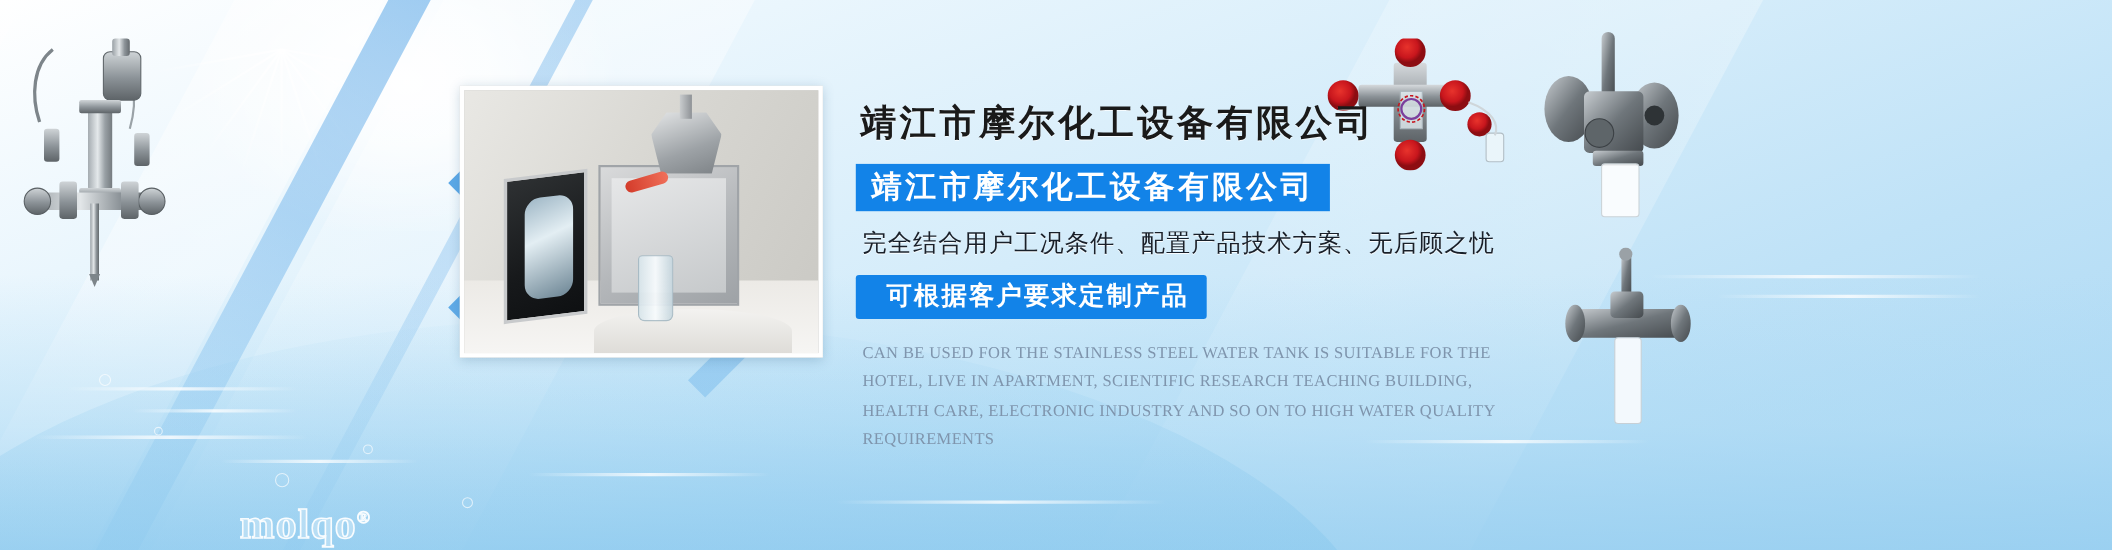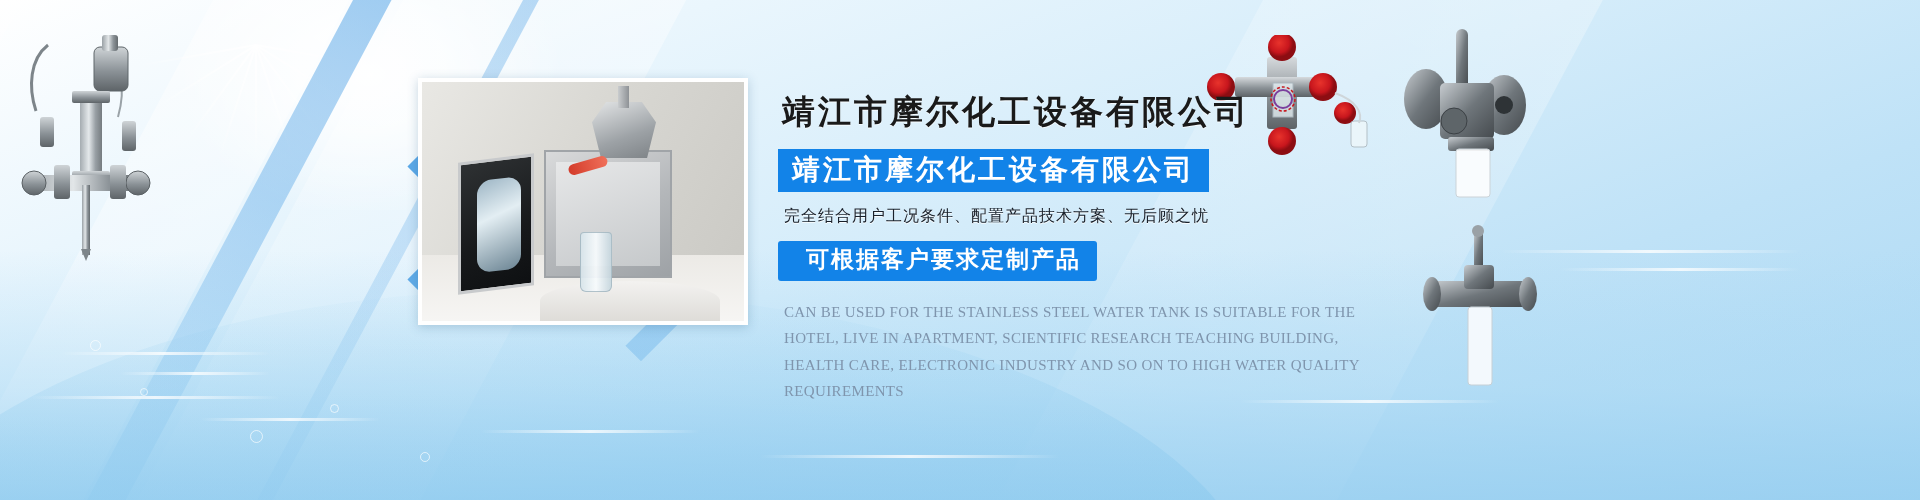--- a/index.html
+++ b/index.html
@@ -134,21 +134,21 @@
     font-weight:700;
     font-size:28px;
     letter-spacing:3px;
     padding:5px 14px 7px 14px;
     white-space:nowrap;
     line-height:1.12;
   }
   .hl-band.small { font-size:23px; padding:6px 16px 8px 28px; letter-spacing:2px; border-radius:3px; }
   .subline {
     margin:14px 0 0 6px;
-    font-size:16px;
+    font-size:22px;
     letter-spacing:1px;
     color:#19202a;
     white-space:nowrap;
     text-shadow:0 1px 0 rgba(255,255,255,.85);
   }
   .row-band { margin-top:14px; }
   .eng-text {
     margin:18px 0 0 6px;
     width:600px;
     font-family:"Liberation Serif", serif;
@@ -330,14 +330,17 @@
 
     <div class="subline">完全结合用户工况条件、配置产品技术方案、无后顾之忧</div>
 
     <div class="row-band">
       <span class="hl-band small">可根据客户要求定制产品</span>
     </div>
 
     <p class="eng-text">CAN BE USED FOR THE STAINLESS STEEL WATER TANK IS SUITABLE FOR THE HOTEL, LIVE IN APARTMENT, SCIENTIFIC RESEARCH TEACHING BUILDING, HEALTH CARE, ELECTRONIC INDUSTRY AND SO ON TO HIGH WATER QUALITY REQUIREMENTS</p>
   </div>
 
+  <div class="watermark">
+    <span>molqo</span><sup>®</sup>
+  </div>
 
 </div>
 
 </body></html>

